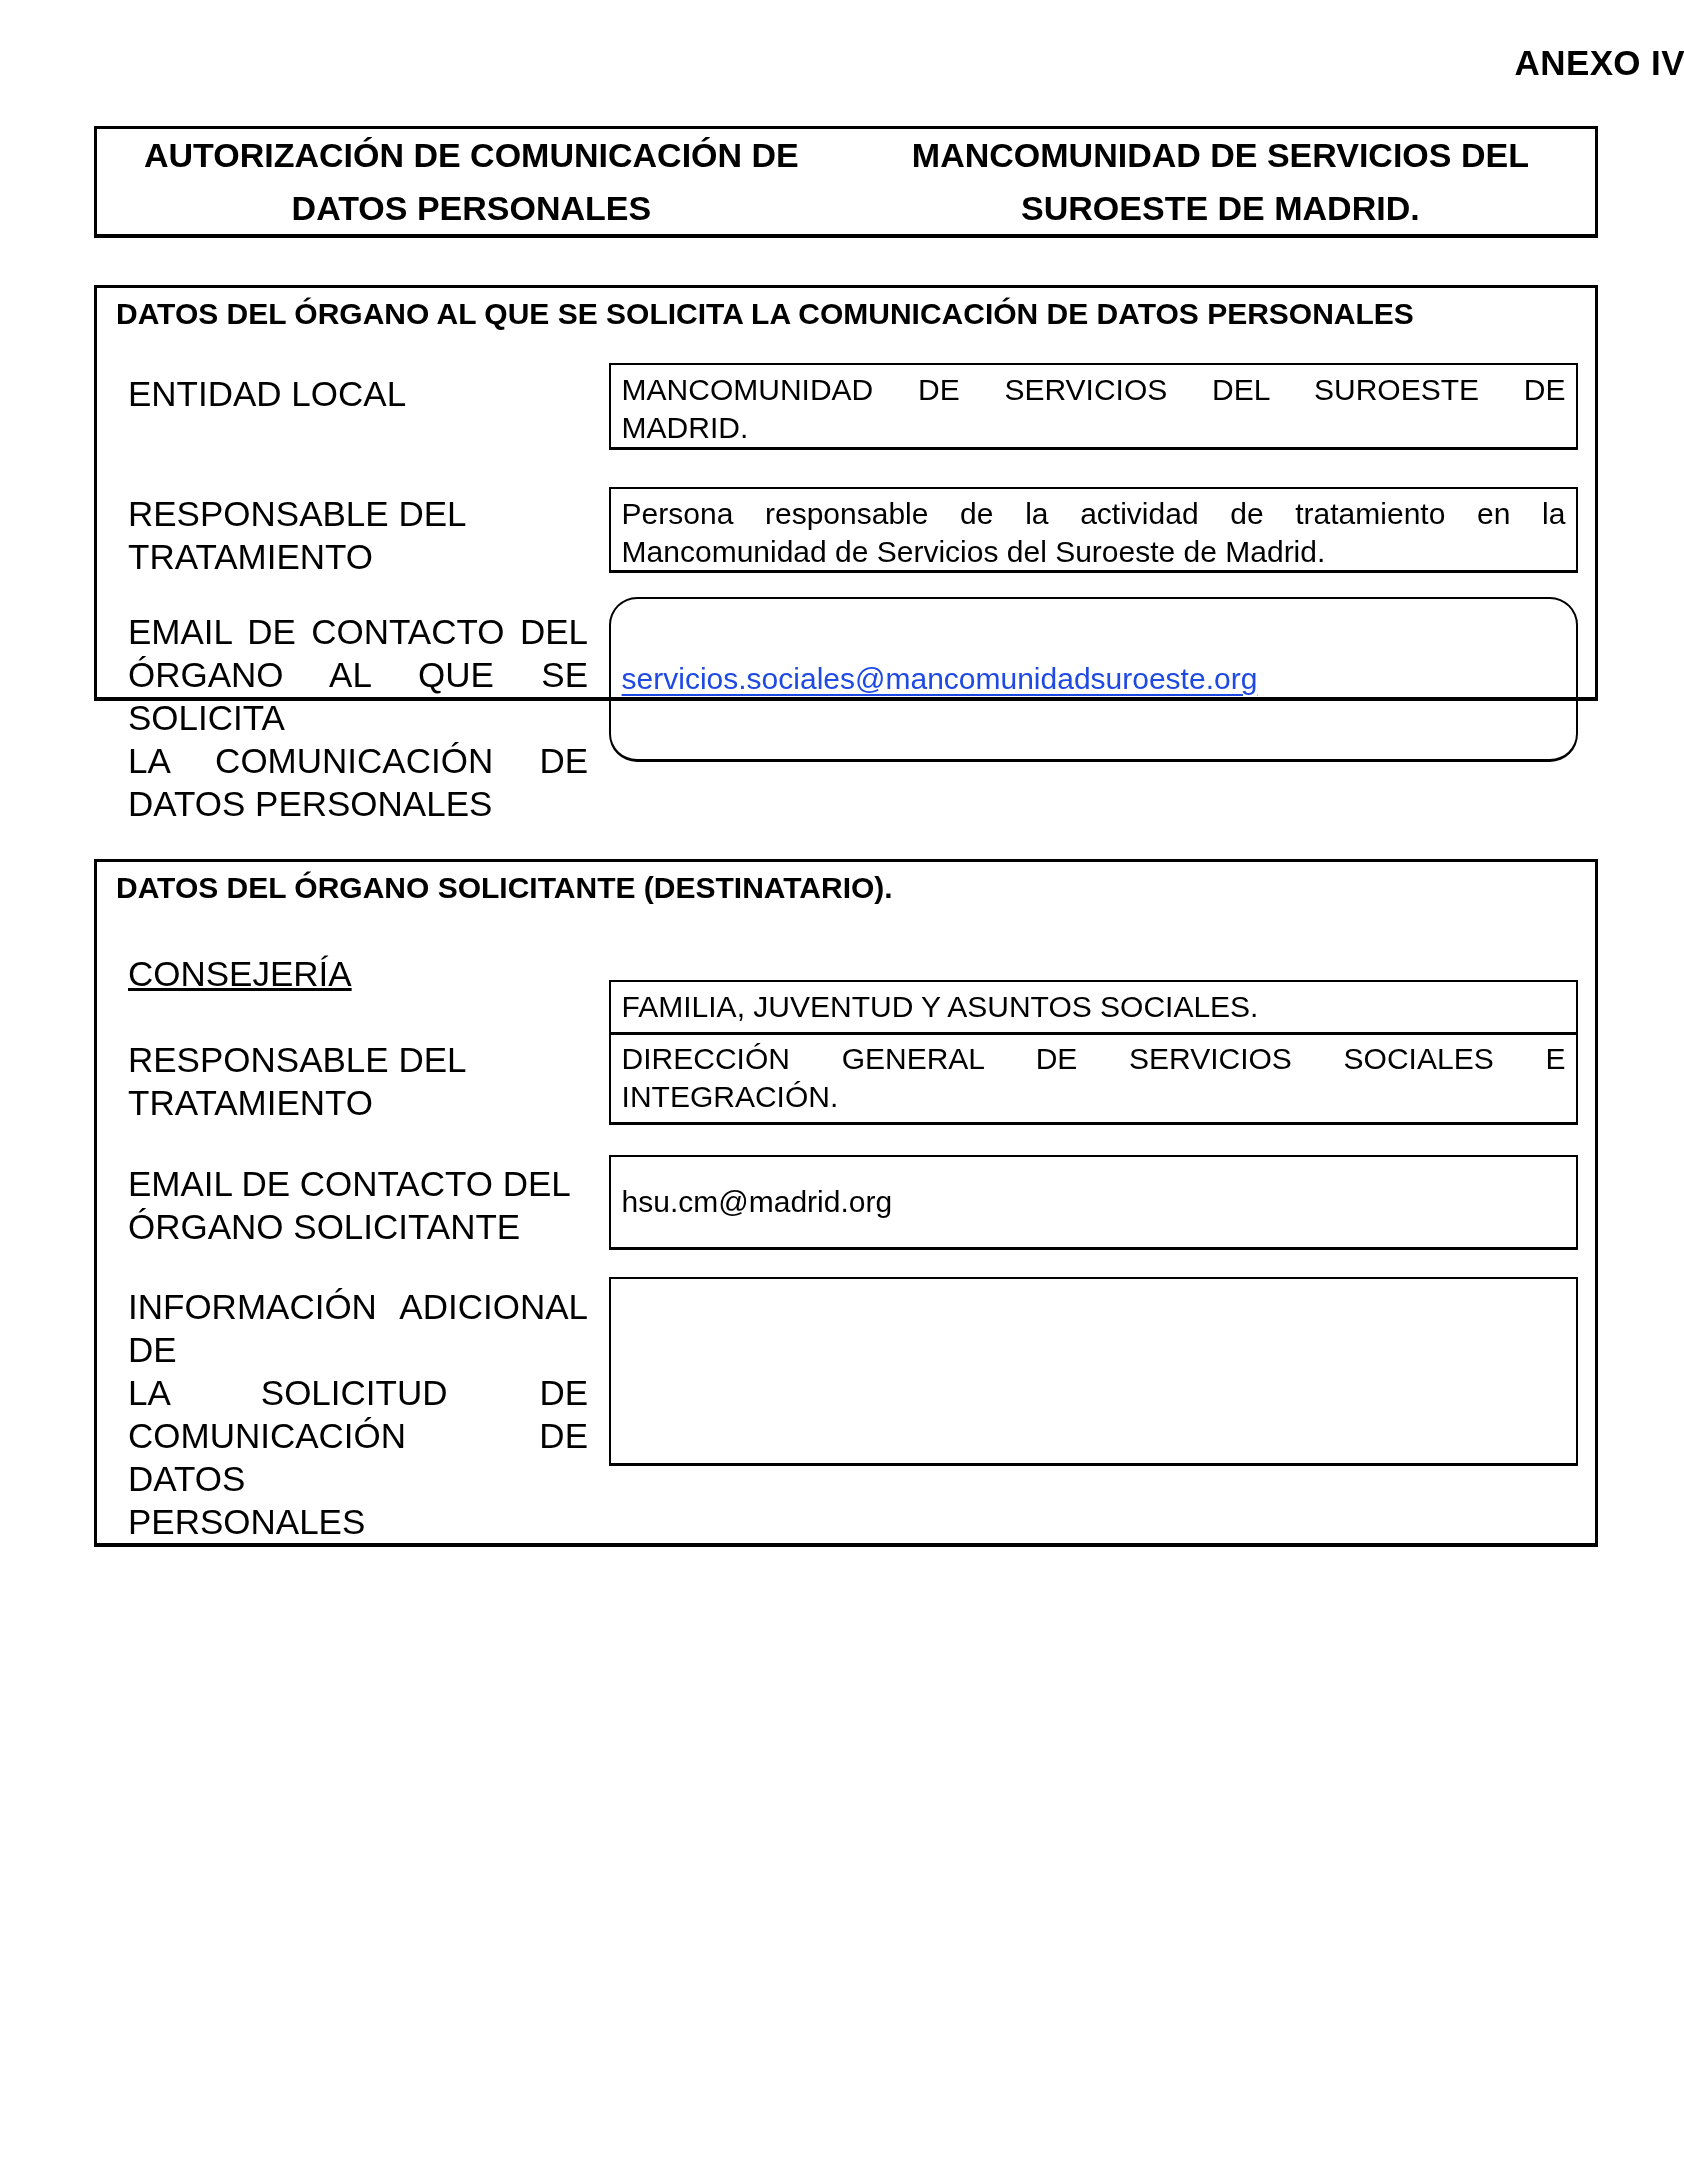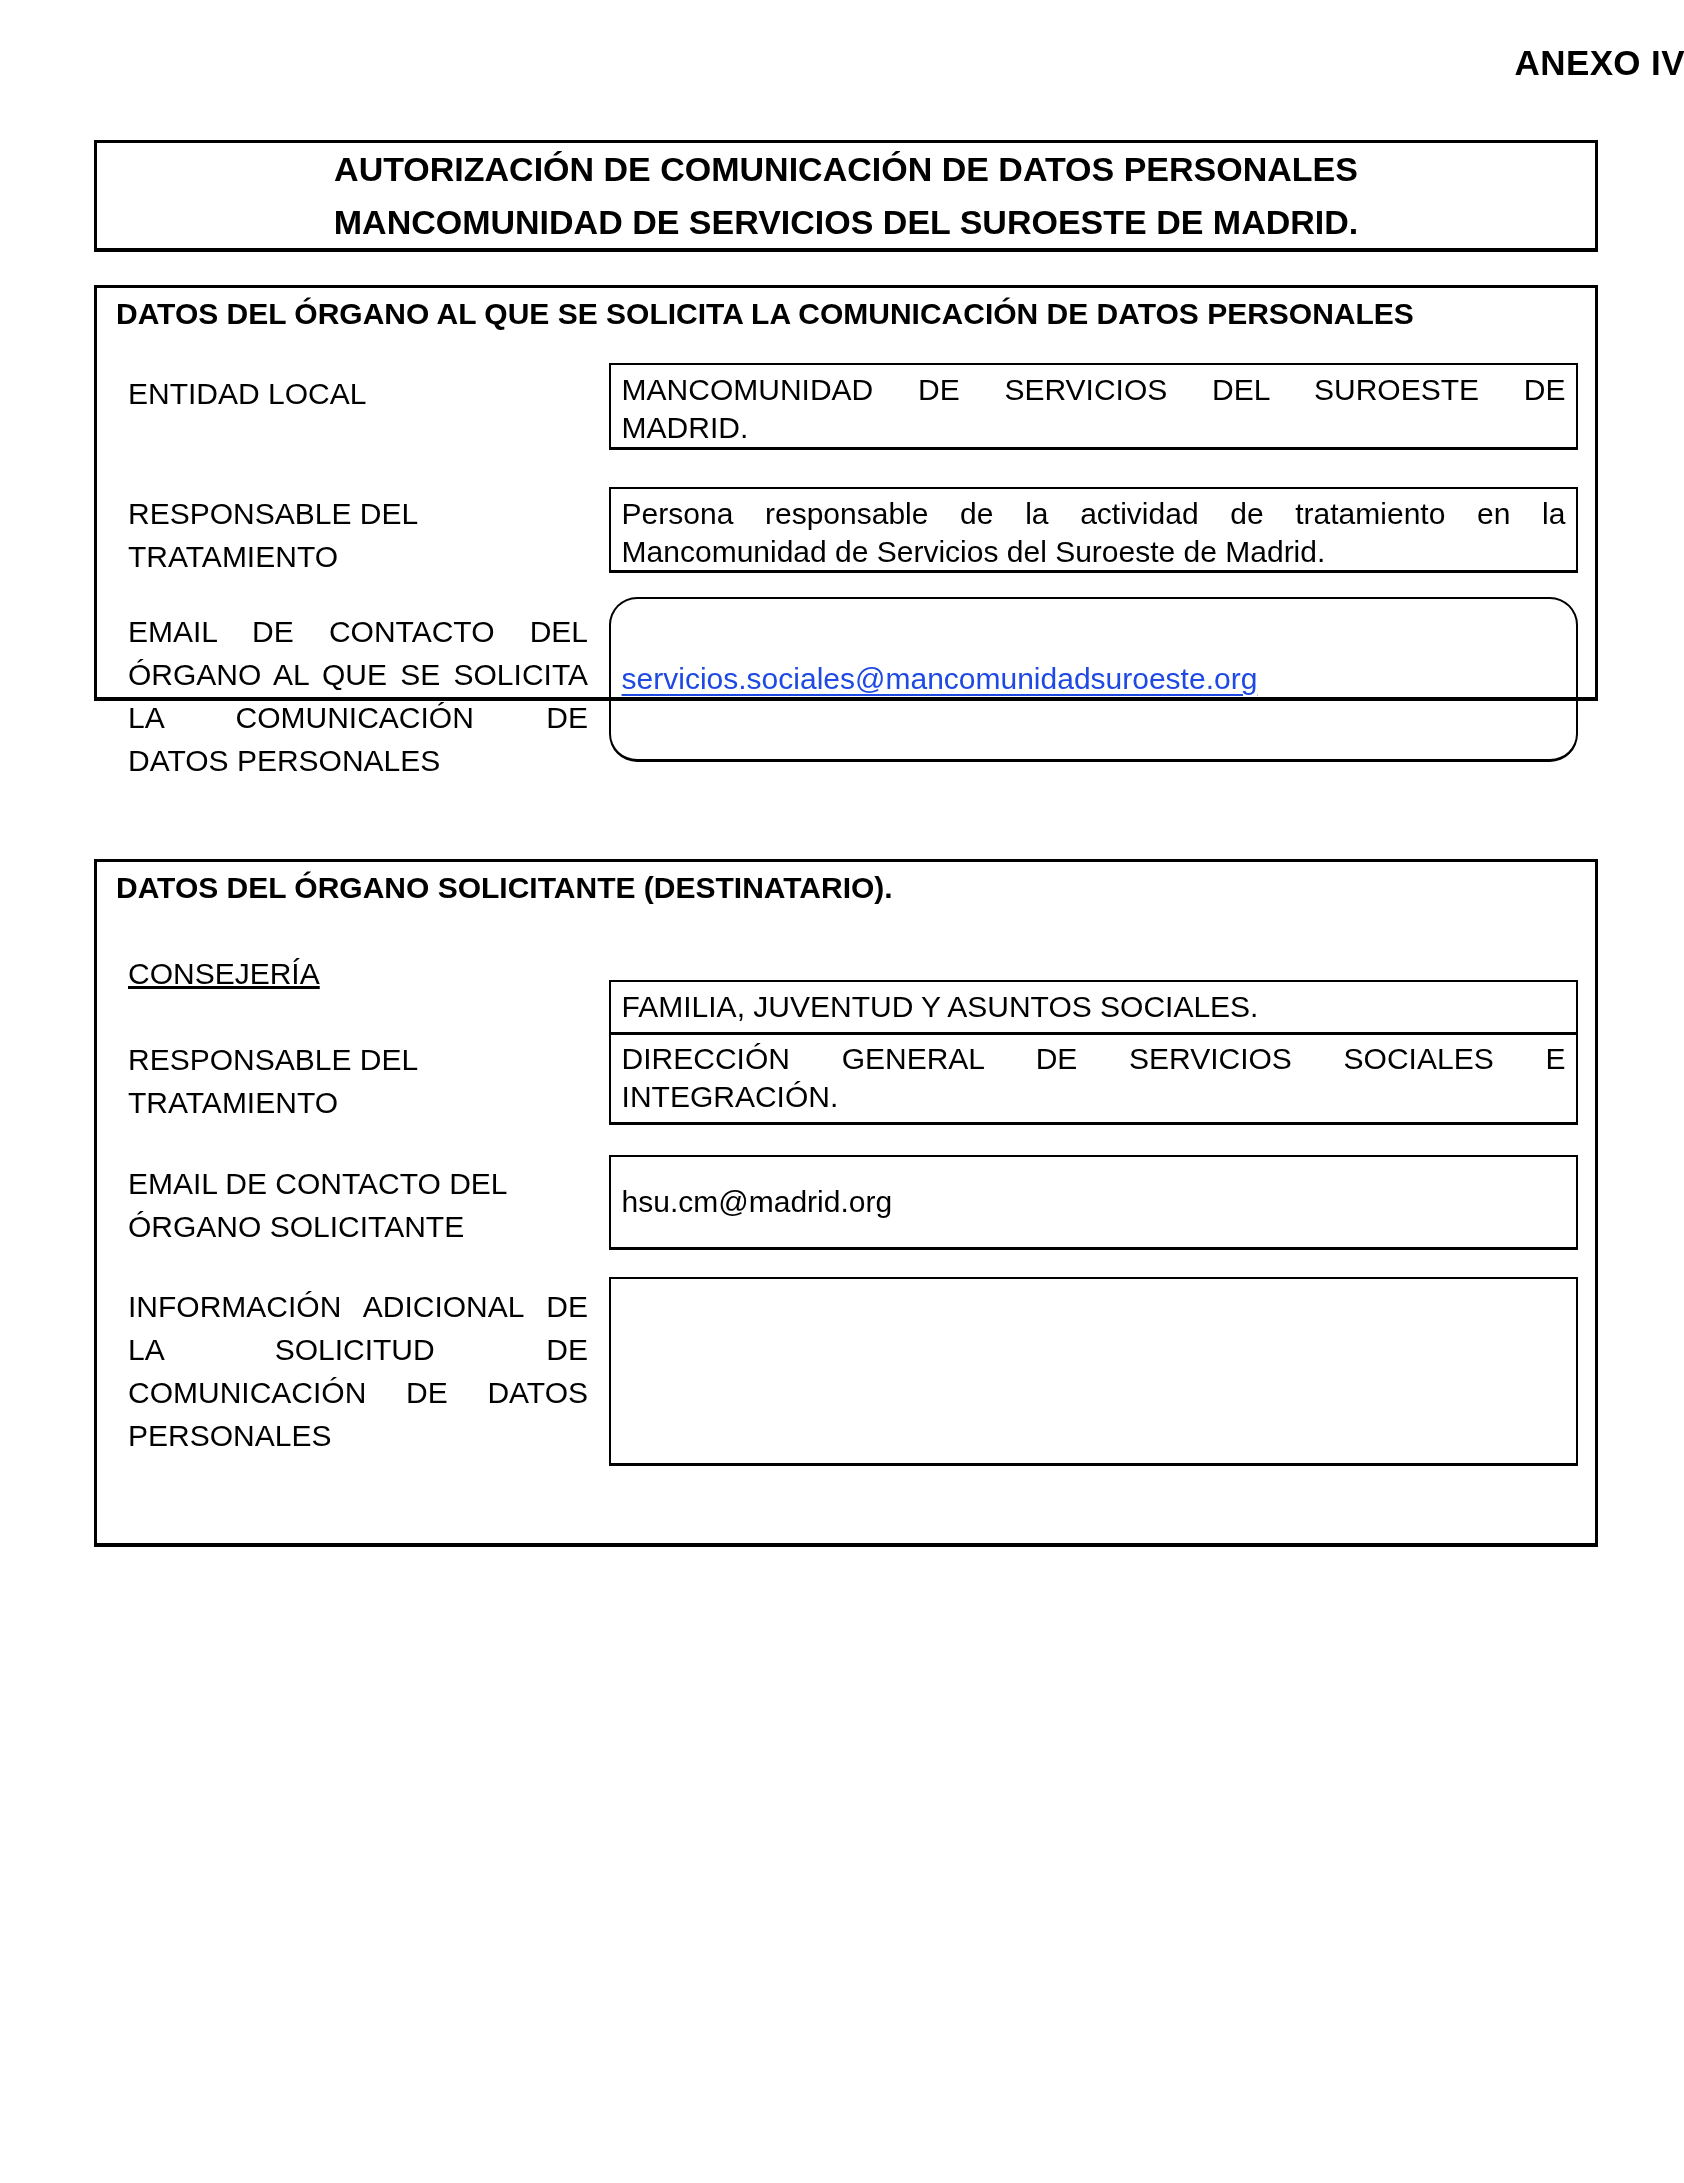--- a/index.html
+++ b/index.html
@@ -22,28 +22,28 @@
     left: 0;
     width: 100%;
     text-align: right;
     font-size: 35px;
     font-weight: bold;
     letter-spacing: 0.4px;
   }
   .header-box {
     position: absolute;
     left: 94px;
-    top: 140px;
+    top: 126px;
     width: 1504px;
     height: 112px;
     border: 3px solid #000;
     border-bottom-width: 4.6px;
     box-sizing: border-box;
     display: flex;
-    flex-direction: column;
+    flex-direction: row;
     justify-content: center;
   }
   .header-line {
     text-align: center;
     font-size: 34px;
     font-weight: bold;
     line-height: 53px;
   }
   .section {
     position: absolute;
@@ -62,21 +62,21 @@
     top: 7.6px;
     font-size: 30px;
     font-weight: bold;
     line-height: 36px;
     white-space: nowrap;
   }
   .flabel {
     position: absolute;
     left: 31px;
     width: 460px;
-    font-size: 30px;
+    font-size: 35px;
     line-height: 43px;
   }
   .vbox {
     position: absolute;
     left: 512px;
     width: 969px;
     border: 2.3px solid #000;
     border-bottom-width: 3.8px;
     box-sizing: border-box;
     font-size: 30px;

